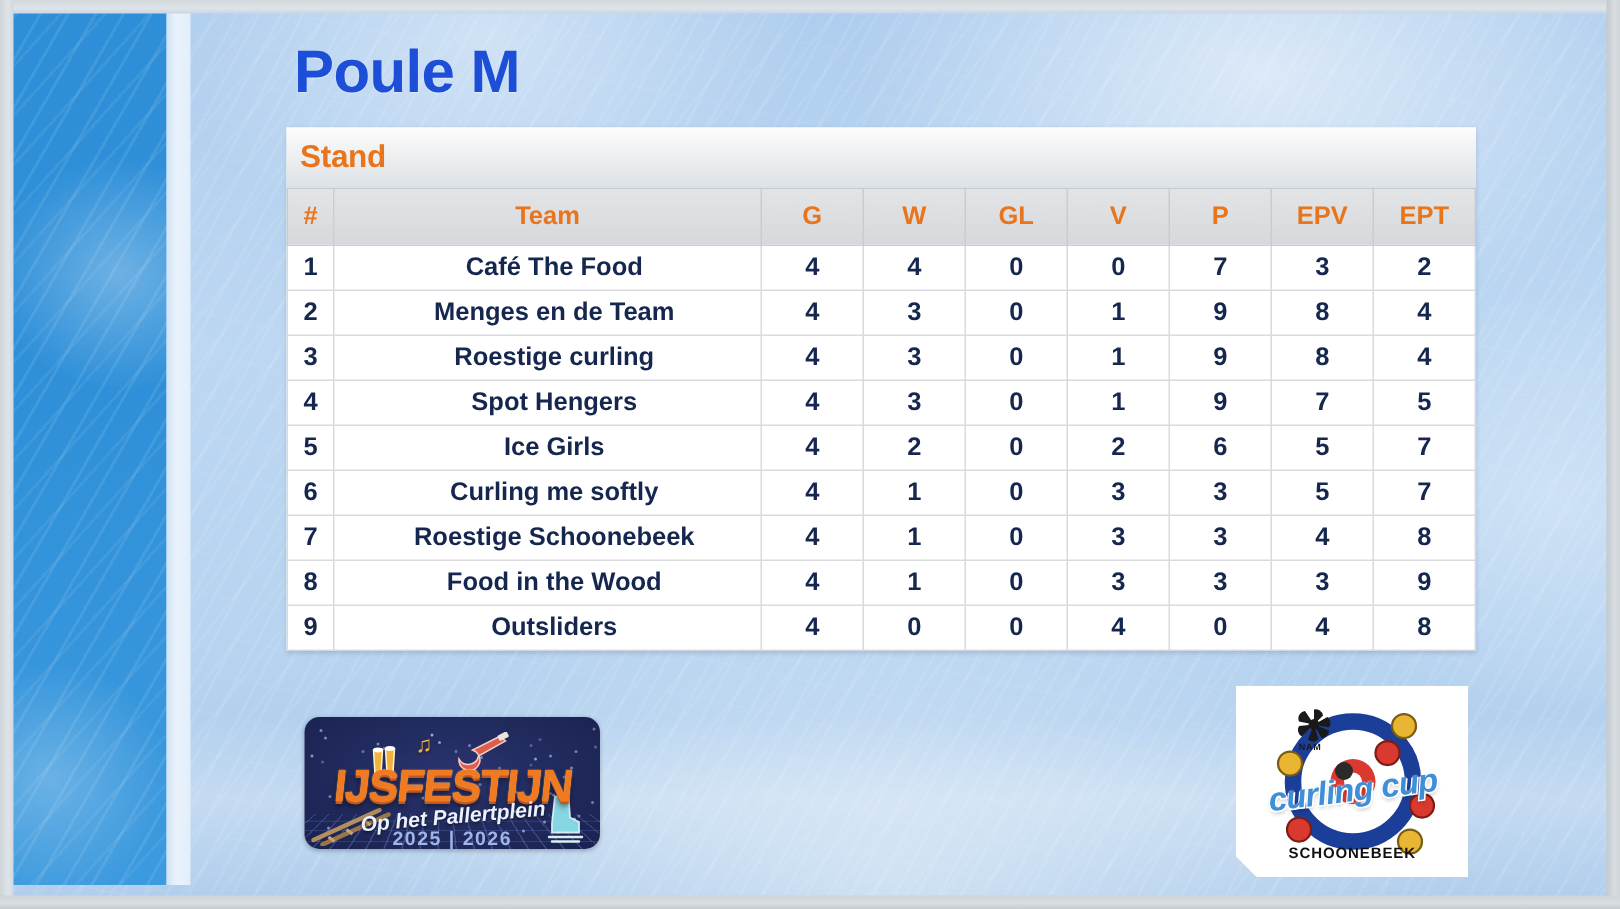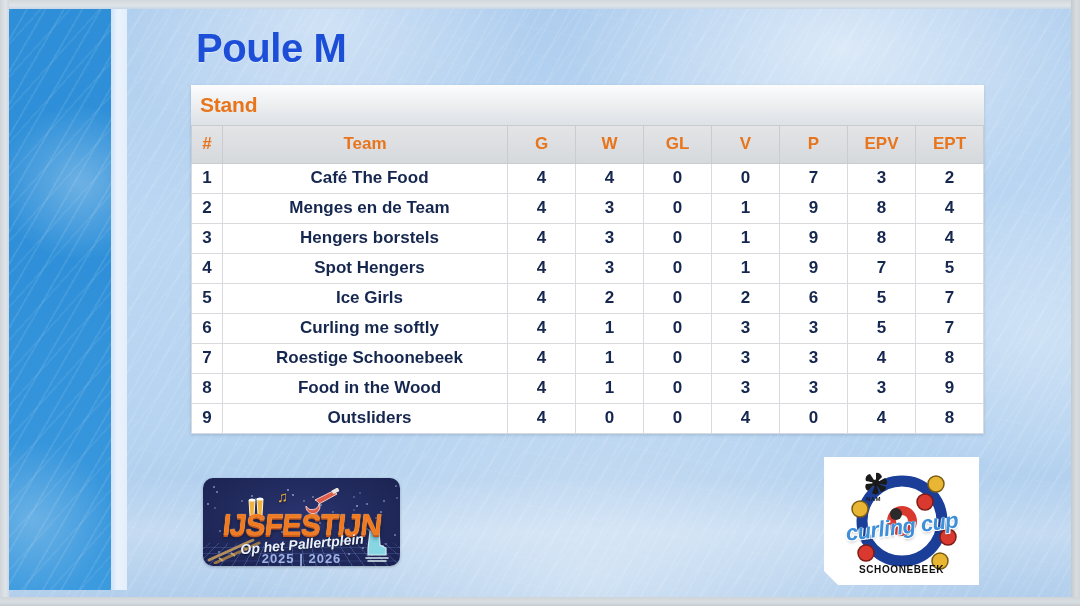--- a/index.html
+++ b/index.html
@@ -379,21 +379,21 @@
             <td>4</td>
             <td>3</td>
             <td>0</td>
             <td>1</td>
             <td>9</td>
             <td>8</td>
             <td>4</td>
           </tr>
           <tr>
             <td class="col-rank">3</td>
-            <td class="col-team">Hengers borstels</td>
+            <td class="col-team">Roestige curling</td>
             <td>4</td>
             <td>3</td>
             <td>0</td>
             <td>1</td>
             <td>9</td>
             <td>8</td>
             <td>4</td>
           </tr>
           <tr>
             <td class="col-rank">4</td>

